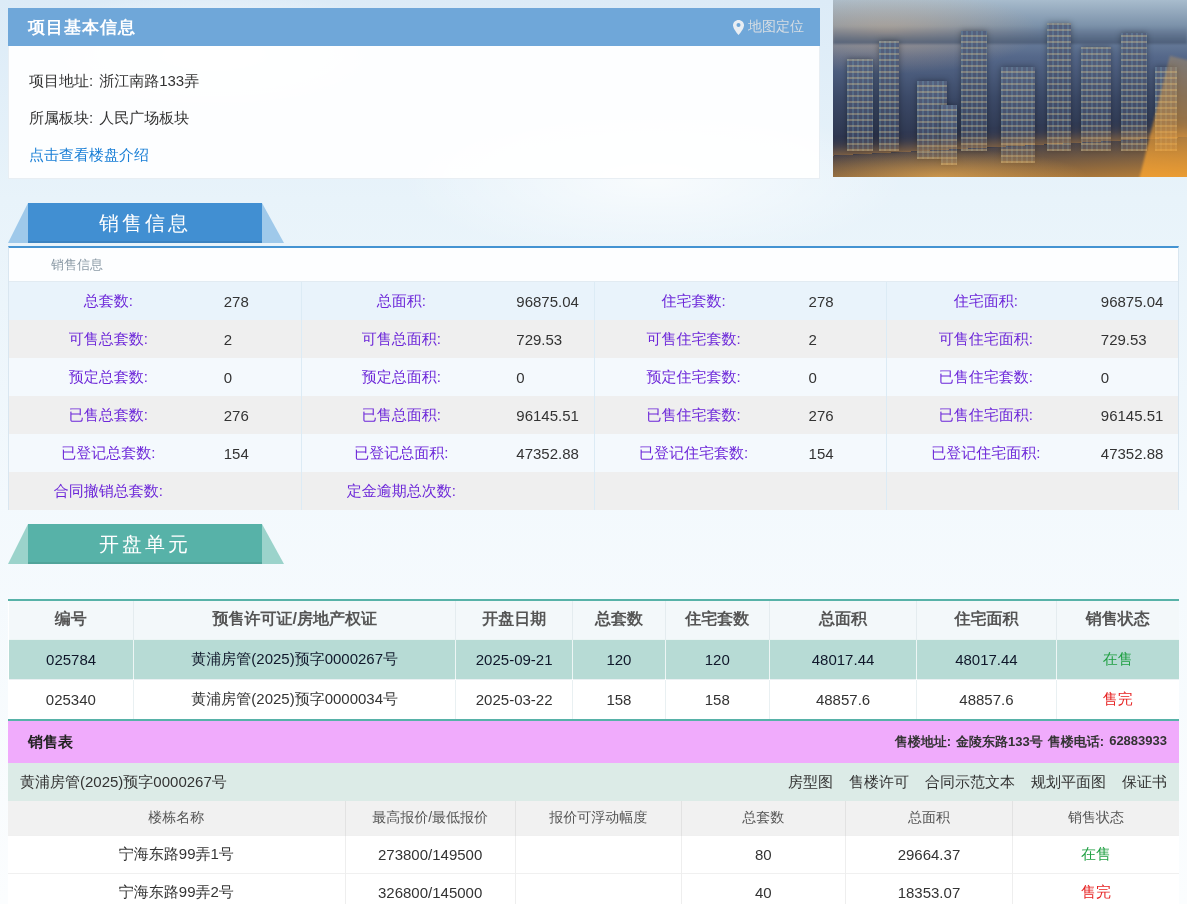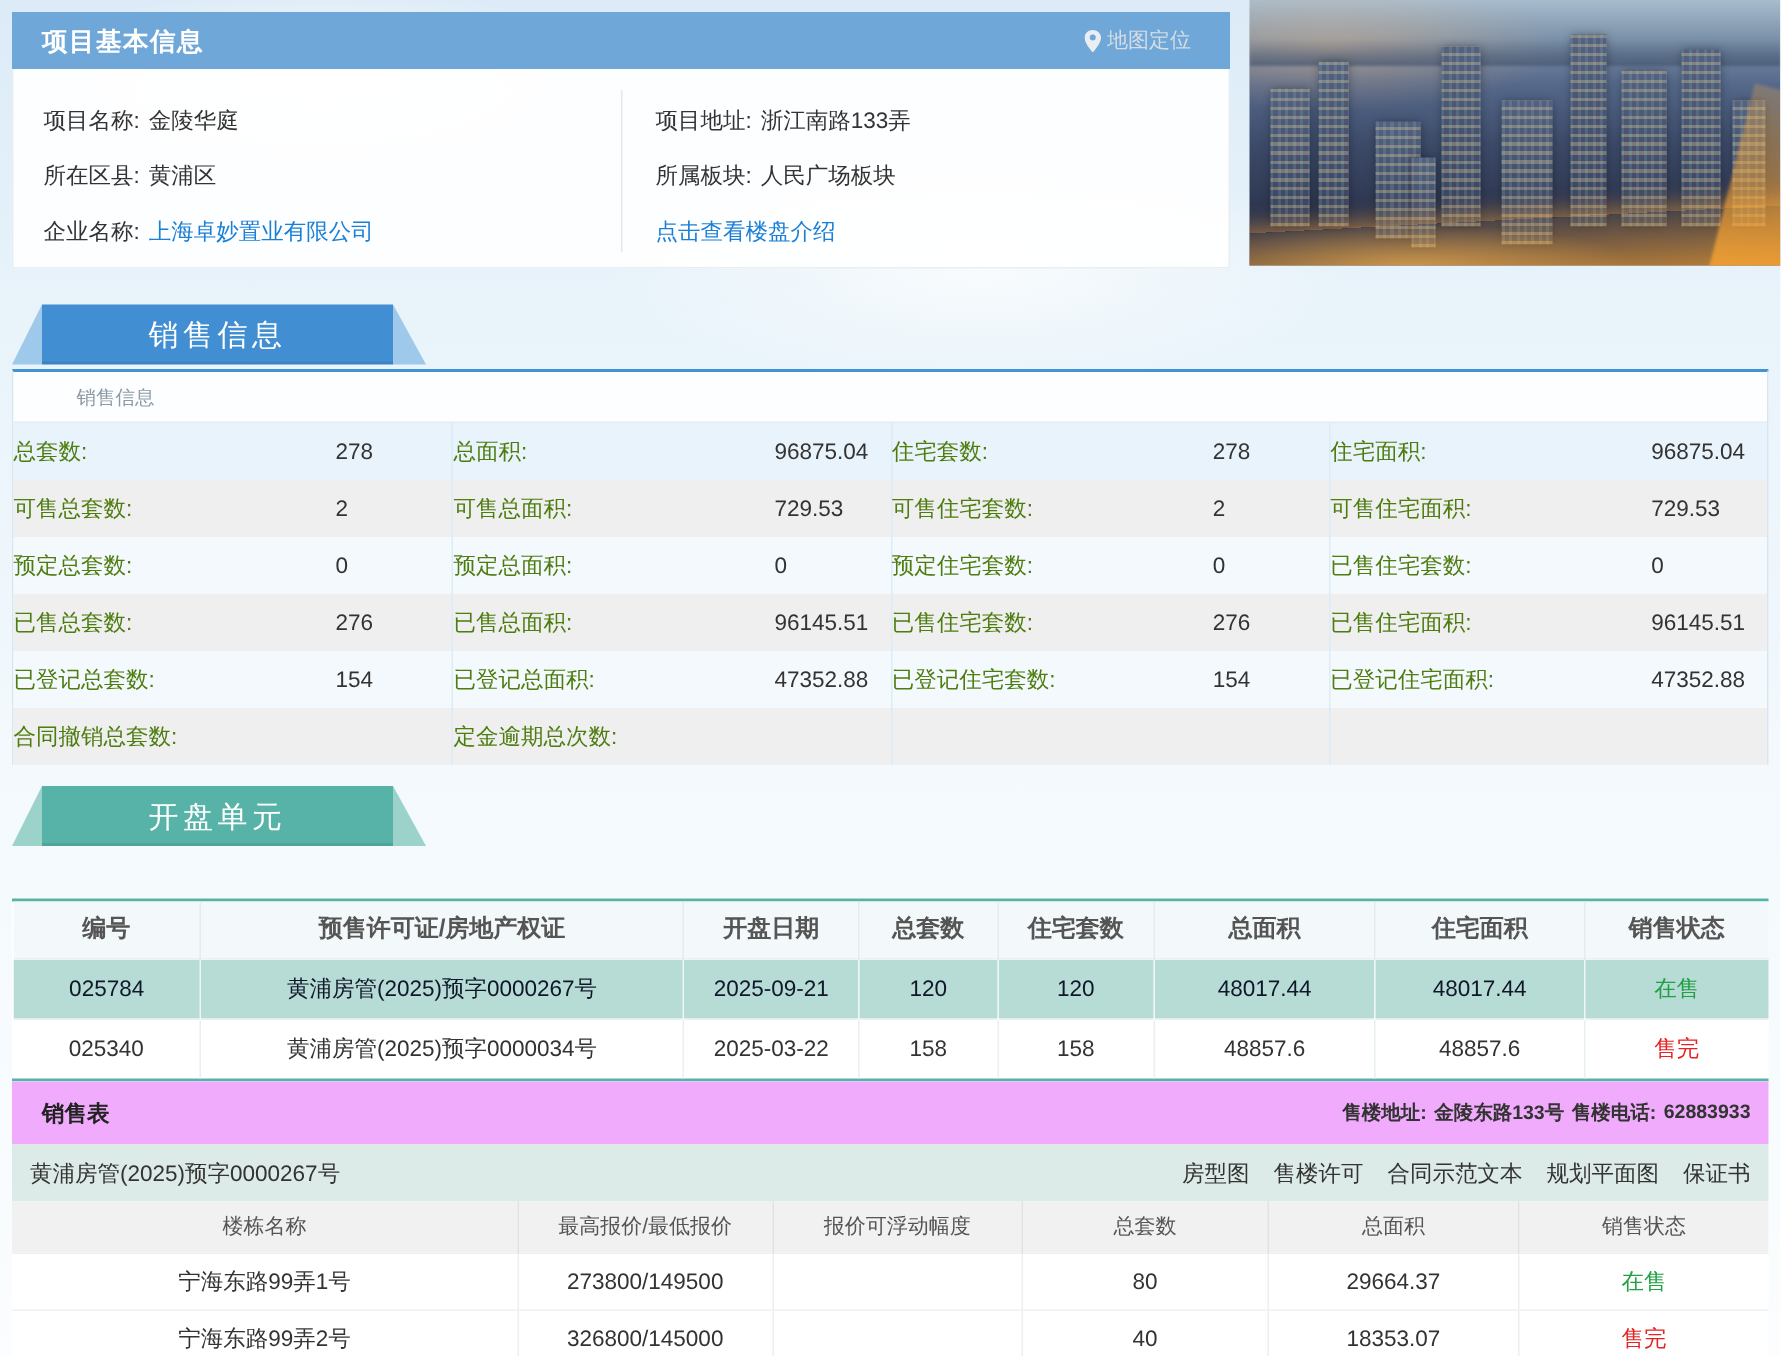--- a/index.html
+++ b/index.html
@@ -11,21 +11,21 @@
       radial-gradient(ellipse 300px 90px at 18% 6%, rgba(255,255,255,.85), rgba(255,255,255,0) 70%),
       radial-gradient(ellipse 360px 110px at 55% 20%, rgba(255,255,255,.7), rgba(255,255,255,0) 70%),
       linear-gradient(180deg,#dcebf7 0%, #e8f3fa 22%, #f3f9fd 55%, #fbfdfe 100%);
   }
 
   
   .top-row { position:relative; height:188px; }
   .project-box { position:absolute; left:8px; top:8px; width:812px; }
   .project-header {
     height:38px; background:#6fa7d9; display:flex; align-items:center;
-    padding:0 26px 0 20px; color:#fff;
+    padding:0 16px 0 20px; color:#fff;
   }
   .project-title { font-size:17px; font-weight:bold; letter-spacing:1px; }
   .map-link { margin-left:auto; display:flex; align-items:center; gap:4px;
     color:#d6dde3; font-size:14px; cursor:pointer; }
   .map-link svg { display:block; }
   .project-body {
     background:rgba(255,255,255,.92); border:1px solid #e8eef3; border-top:none;
     height:133px; display:flex; padding:14px 0 10px 0;
   }
   .proj-col { width:50%; padding:2px 0 0 20px; }
@@ -90,21 +90,21 @@
   }
   .sales-sub { height:34px; line-height:34px; padding-left:42px; font-size:13px;
     color:#8b9aa6; border-bottom:1px solid #e2ebf2; background:rgba(252,254,255,.8); }
   .si-grid { }
   .si-row { display:flex; height:38px; }
   .si-row:nth-child(even) { background:#efefef; }
   .si-row:nth-child(odd)  { background:#f4f9fd; }
   .si-row:first-child     { background:#e9f3fb; }
   .si-cell { width:25%; display:flex; align-items:center; font-size:15px; }
   .si-cell + .si-cell { border-left:1px solid #dcebf5; }
-  .si-lbl { flex:0 0 68%; text-align:left; color:#4d7c0f; }
+  .si-lbl { flex:0 0 68%; text-align:center; color:#6d28d9; }
   .si-val { flex:1; text-align:left; padding-left:16px; color:#333; }
 
   .gap14 { height:14px; }
 
   
   .ou-table-wrap { margin-left:8px; width:1171px; border-top:2px solid #57b2a8;
     border-bottom:2px solid #57b2a8; background:#fff;margin-top:32px; }
   table { border-collapse:collapse; width:100%; table-layout:fixed; }
   .ou thead th { height:38px; background:#f3f8fa; font-size:16px; font-weight:bold;
     color:#555; border-left:1px solid #e4ecef; }
@@ -148,31 +148,20 @@
         <span class="project-title">项目基本信息</span>
         <span class="map-link">
           <svg width="11" height="15" viewBox="0 0 11 15">
             <path d="M5.5 0C2.5 0 0 2.3 0 5.2 0 9 5.5 15 5.5 15S11 9 11 5.2C11 2.3 8.5 0 5.5 0z" fill="#e9eef3"></path>
             <circle cx="5.5" cy="5" r="2" fill="#6fa7d9"></circle>
           </svg>
           <span>地图定位</span>
         </span>
       </div>
       <div class="project-body">
-        <div class="proj-col">
-          <div class="proj-field">
-            <span class="lbl">项目名称:</span><span>金陵华庭</span>
-          </div>
-          <div class="proj-field">
-            <span class="lbl">所在区县:</span><span>黄浦区</span>
-          </div>
-          <div class="proj-field">
-            <span class="lbl">企业名称:</span><span class="blue-link">上海卓妙置业有限公司</span>
-          </div>
-        </div>
         <div class="proj-col">
           <div class="proj-field">
             <span class="lbl">项目地址:</span><span>浙江南路133弄</span>
           </div>
           <div class="proj-field">
             <span class="lbl">所属板块:</span><span>人民广场板块</span>
           </div>
           <div class="proj-field">
             <span class="blue-link">点击查看楼盘介绍</span>
           </div>

